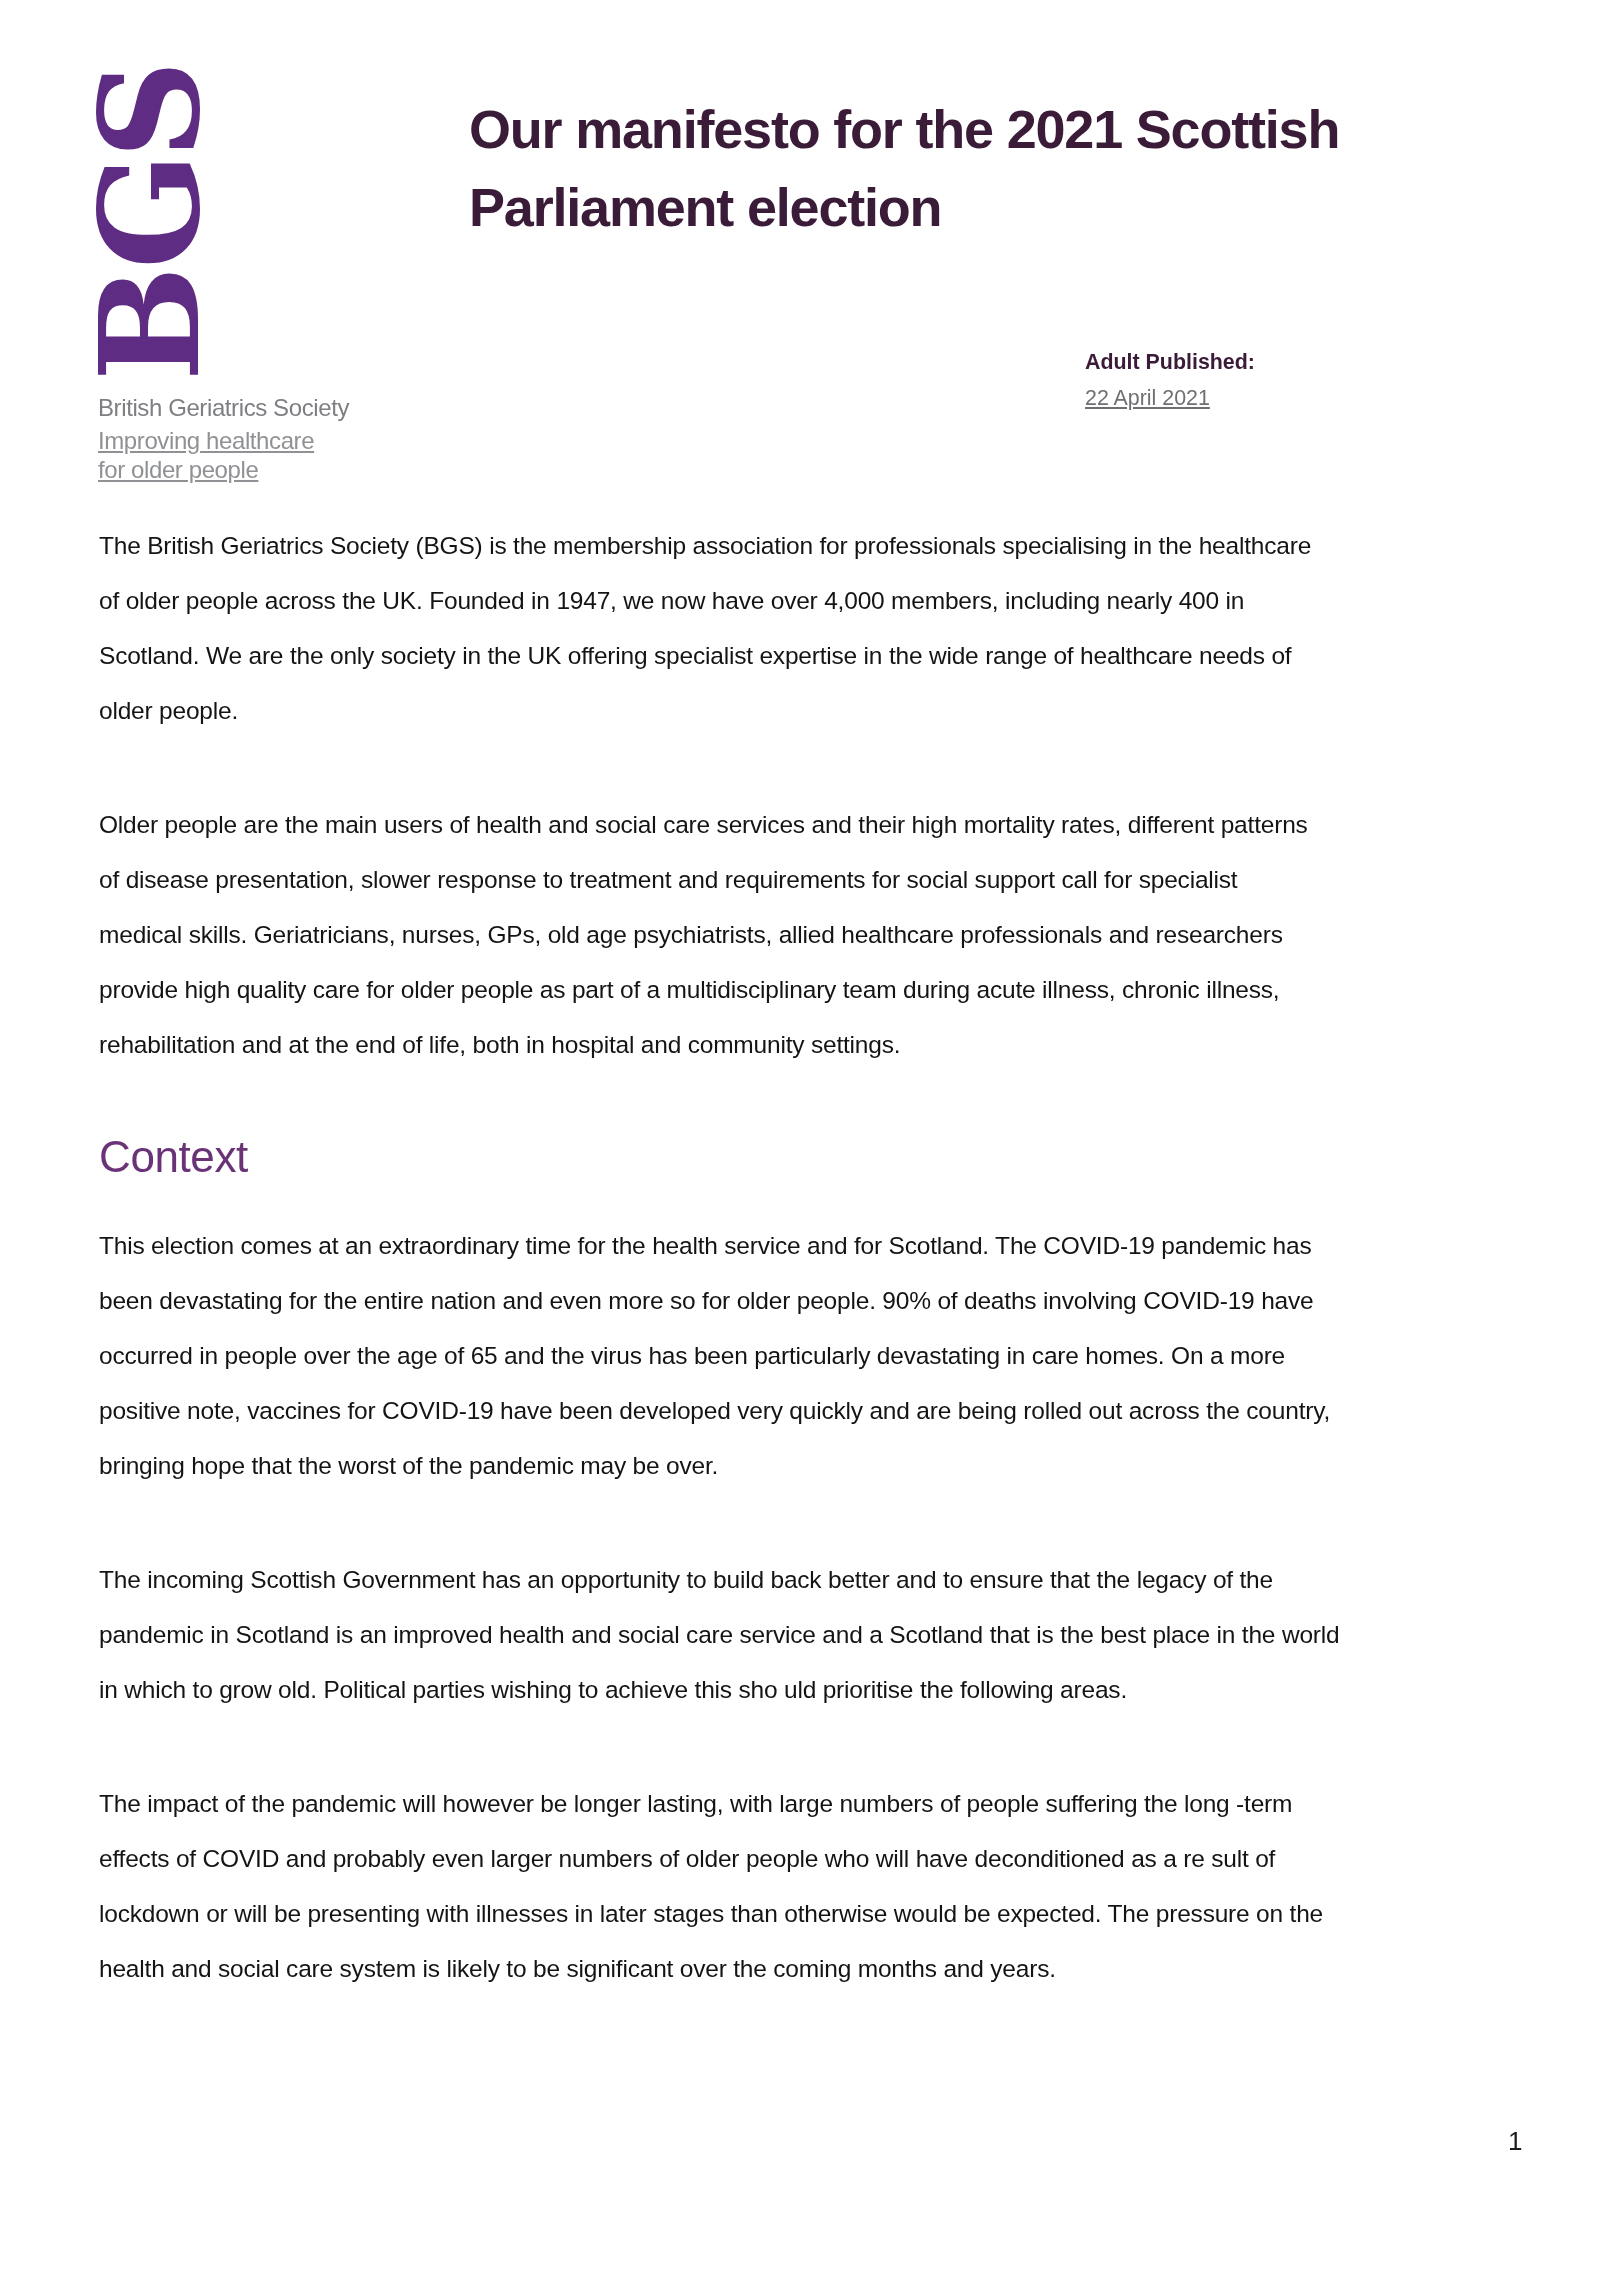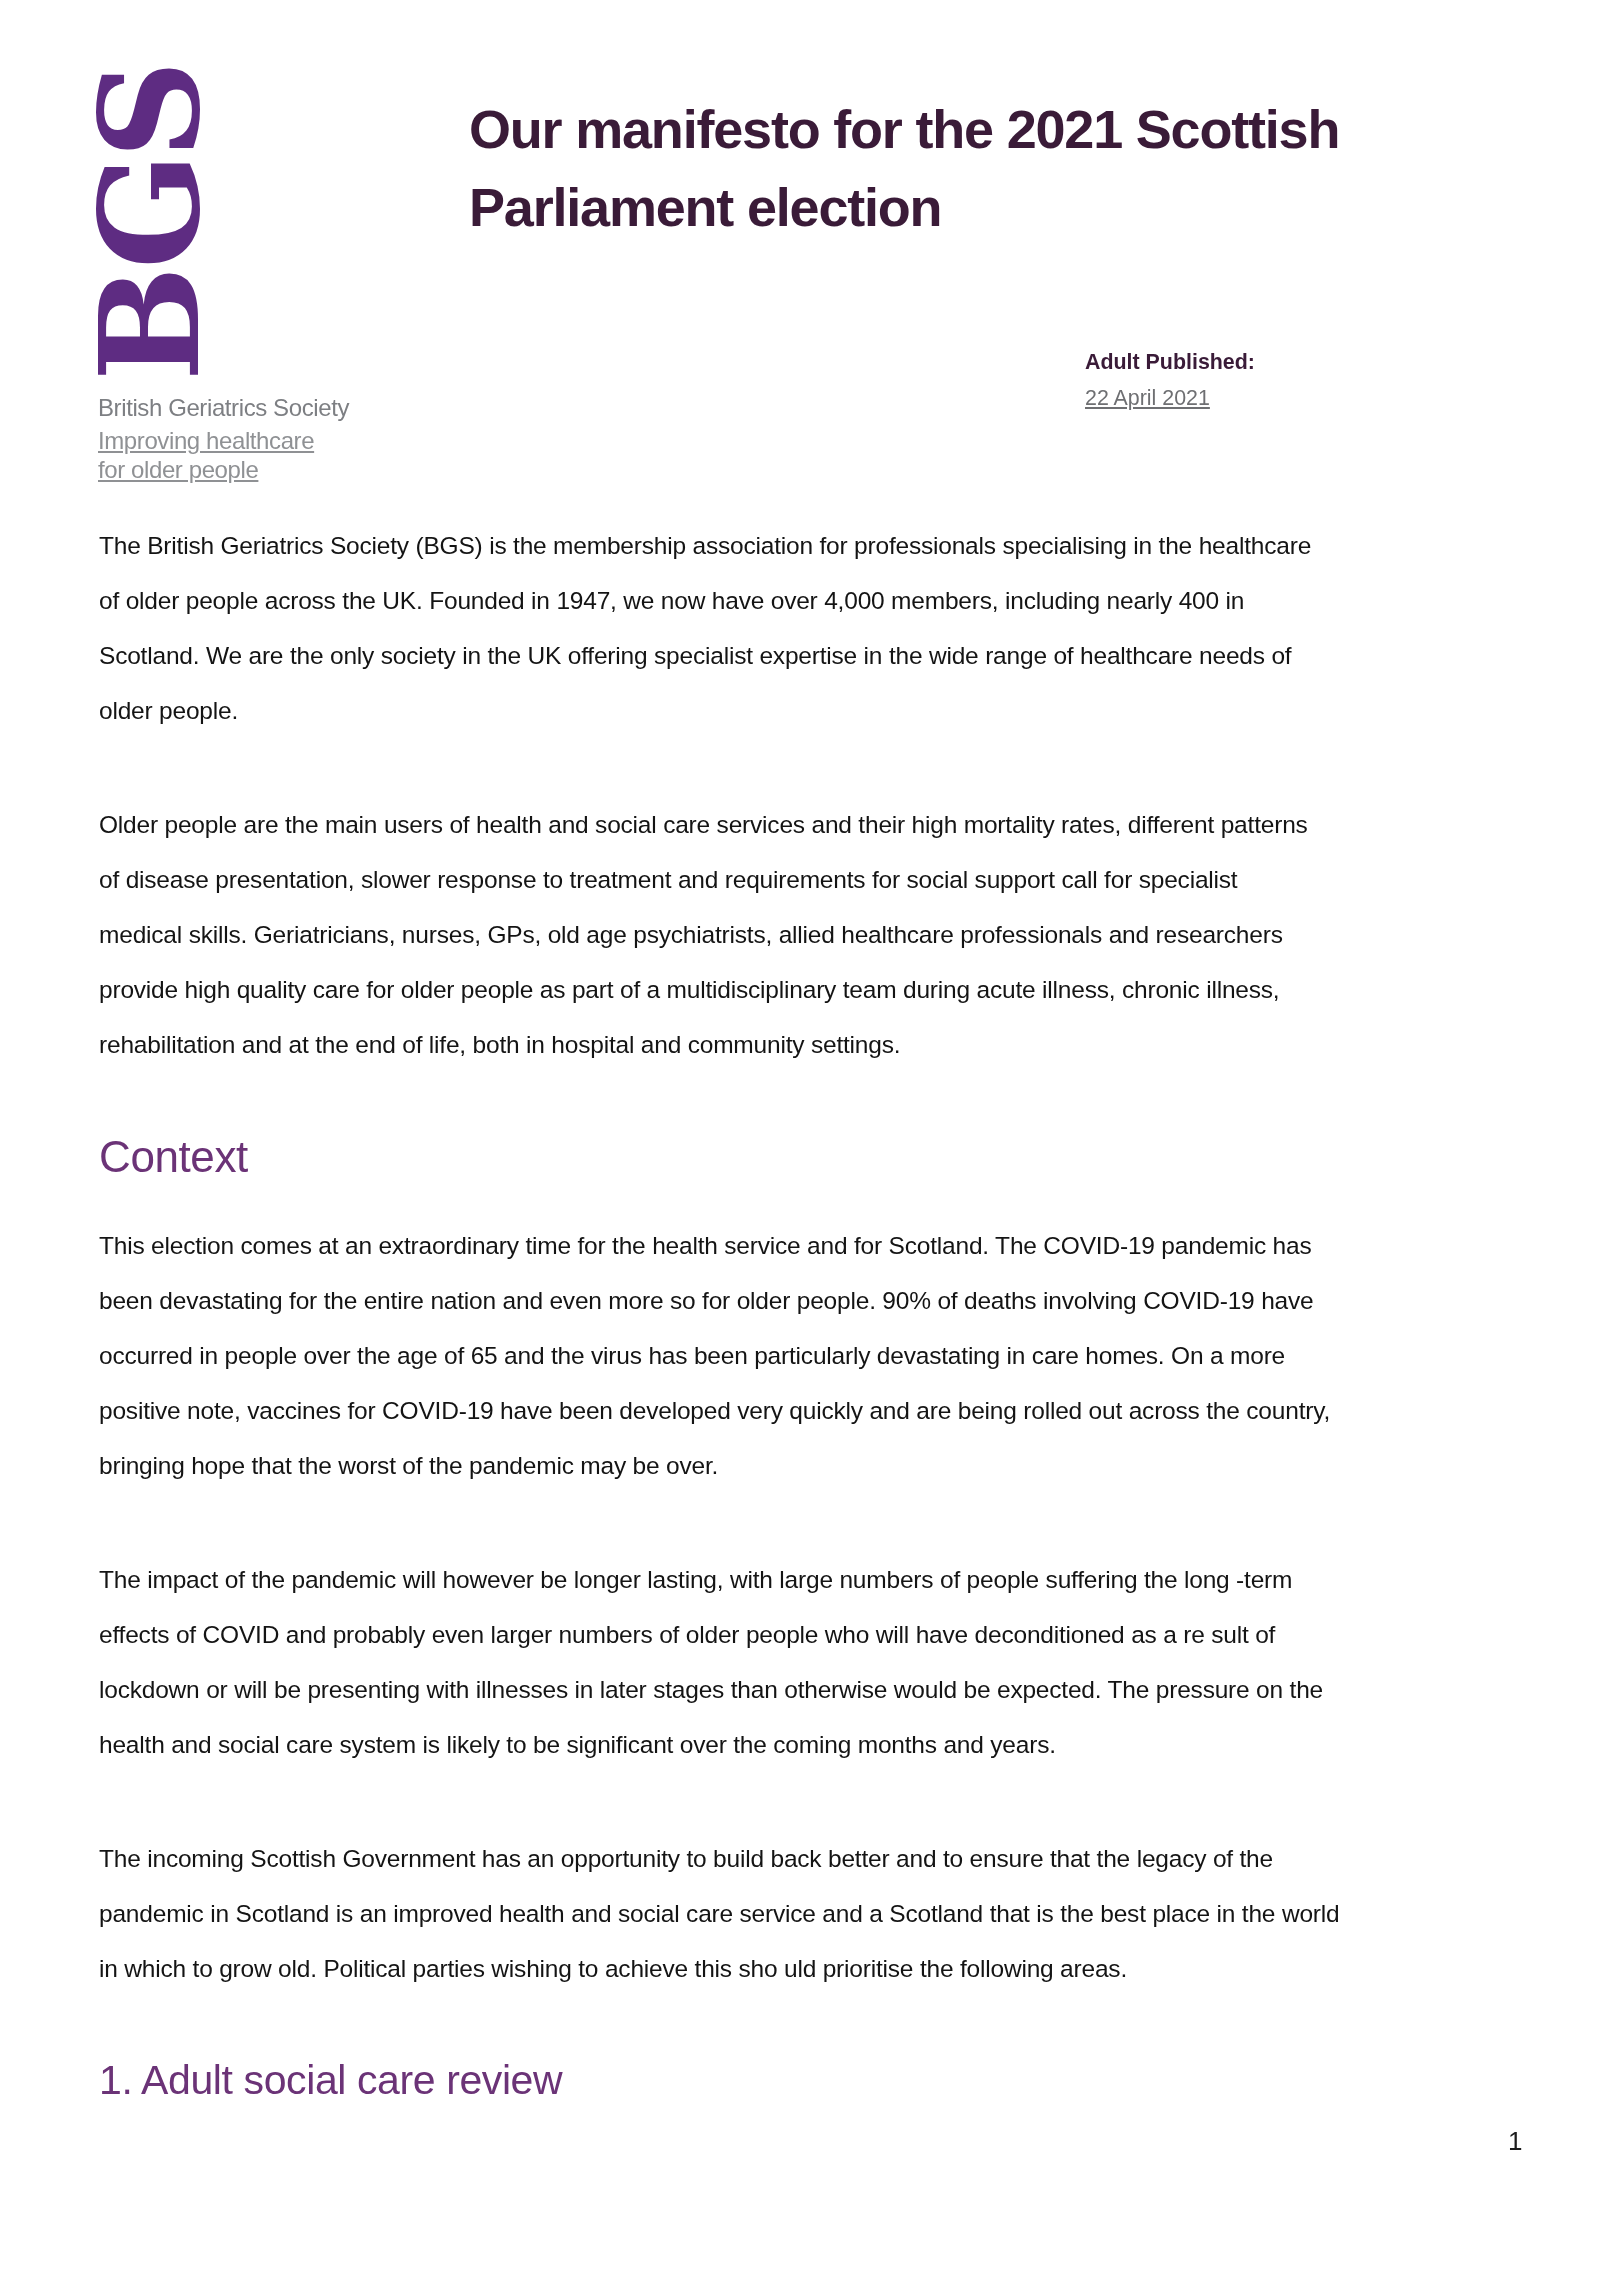--- a/index.html
+++ b/index.html
@@ -99,26 +99,25 @@
 of disease presentation, slower response to treatment and requirements for social support call for specialist
 medical skills. Geriatricians, nurses, GPs, old age psychiatrists, allied healthcare professionals and researchers
 provide high quality care for older people as part of a multidisciplinary team during acute illness, chronic illness,
 rehabilitation and at the end of life, both in hospital and community settings.</p>
     <h2 class="h-context">Context</h2>
     <p>This election comes at an extraordinary time for the health service and for Scotland. The COVID-19 pandemic has
 been devastating for the entire nation and even more so for older people. 90% of deaths involving COVID-19 have
 occurred in people over the age of 65 and the virus has been particularly devastating in care homes. On a more
 positive note, vaccines for COVID-19 have been developed very quickly and are being rolled out across the country,
 bringing hope that the worst of the pandemic may be over.</p>
+    <p>The incoming Scottish Government has an opportunity to build back better and to ensure that the legacy of the
+pandemic in Scotland is an improved health and social care service and a Scotland that is the best place in the world
+in which to grow old. Political parties wishing to achieve this sho uld prioritise the following areas.</p>
     <p>The impact of the pandemic will however be longer lasting, with large numbers of people suffering the long -term
 effects of COVID and probably even larger numbers of older people who will have deconditioned as a re sult of
 lockdown or will be presenting with illnesses in later stages than otherwise would be expected. The pressure on the
 health and social care system is likely to be significant over the coming months and years.</p>
-    <p>The incoming Scottish Government has an opportunity to build back better and to ensure that the legacy of the
-pandemic in Scotland is an improved health and social care service and a Scotland that is the best place in the world
-in which to grow old. Political parties wishing to achieve this sho uld prioritise the following areas.</p>
-    <h2 class="h-section">1. Adult social care review</h2>
   </div>
 
   <div class="page-number">1</div>
 
 </div>
 
 
 </body></html>

